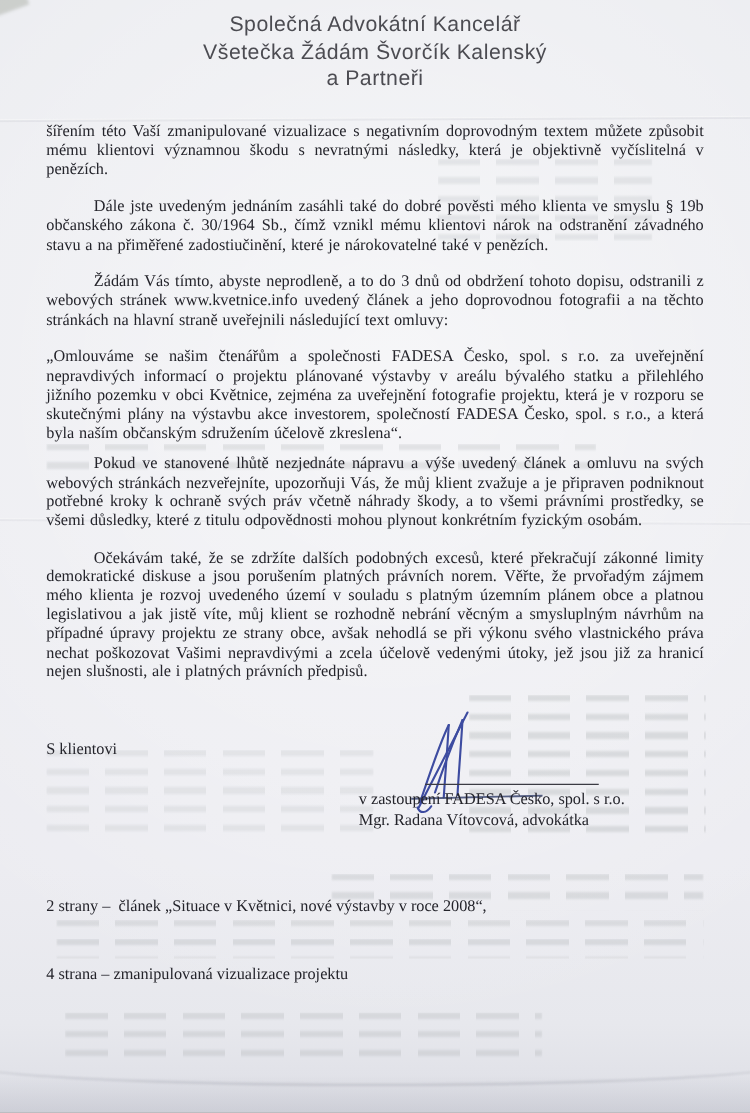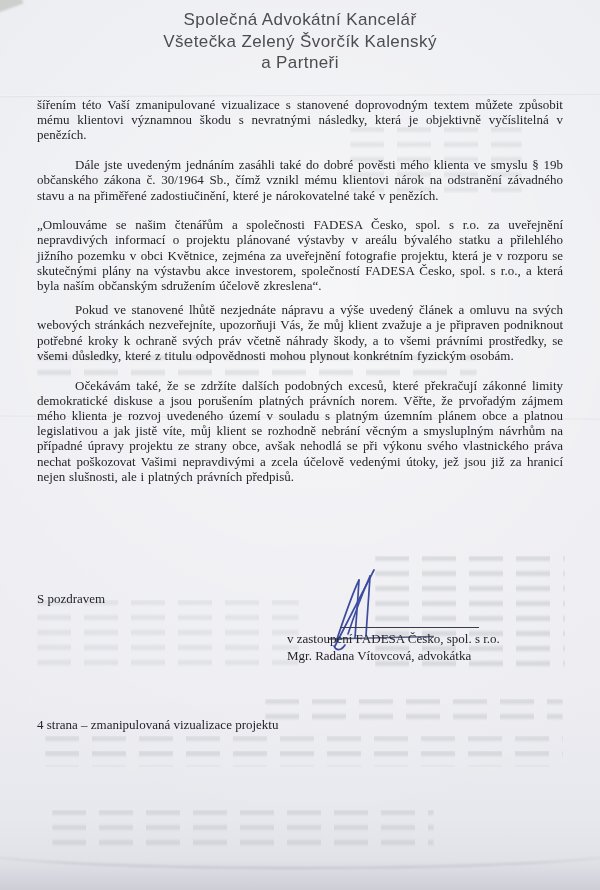--- a/index.html
+++ b/index.html
@@ -110,51 +110,53 @@
   <div class="ghost" style="--a:.18; left:37px;  top:355px; width:440px; height:24px;"></div>
   <div class="ghost" style="--a:.22; left:375px; top:556px; width:190px; height:116px;"></div>
   <div class="ghost" style="--a:.13; left:37px;  top:600px; width:262px; height:74px;"></div>
   <div class="ghost" style="--a:.20; left:265px; top:699px; width:298px; height:30px;"></div>
   <div class="ghost" style="--a:.18; left:45px;  top:736px; width:518px; height:8px;"></div>
   <div class="ghost" style="--a:.20; left:45px;  top:751px; width:518px; height:16px;"></div>
   <div class="ghost" style="--a:.18; left:52px;  top:810px; width:382px; height:40px;"></div>
 
   <div class="letterhead">
     <div>Společná Advokátní Kancelář</div>
-    <div>Všetečka Zelený Švorčík Kalenský</div>
+    <div>Všetečka Žádám Švorčík Kalenský</div>
     <div>a Partneři</div>
   </div>
 
   <div class="letter-body">
-    <p class="para">šířením této Vaší zmanipulované vizualizace s stanovené doprovodným textem můžete způsobit mému klientovi významnou škodu s nevratnými následky, která je objektivně vyčíslitelná v penězích.</p>
+    <p class="para">šířením této Vaší zmanipulované vizualizace s negativním doprovodným textem můžete způsobit mému klientovi významnou škodu s nevratnými následky, která je objektivně vyčíslitelná v penězích.</p>
     <p class="para indent">Dále jste uvedeným jednáním zasáhli také do dobré pověsti mého klienta ve smyslu § 19b občanského zákona č. 30/1964 Sb., čímž vznikl mému klientovi nárok na odstranění závadného stavu a na přiměřené zadostiučinění, které je nárokovatelné také v penězích.</p>
+    <p class="para indent">Žádám Vás tímto, abyste neprodleně, a to do 3 dnů od obdržení tohoto dopisu, odstranili z webových stránek www.kvetnice.info uvedený článek a jeho doprovodnou fotografii a na těchto stránkách na hlavní straně uveřejnili následující text omluvy:</p>
     <p class="para quote-block">„Omlouváme se našim čtenářům a společnosti FADESA Česko, spol. s r.o. za uveřejnění nepravdivých informací o projektu plánované výstavby v areálu bývalého statku a přilehlého jižního pozemku v obci Květnice, zejména za uveřejnění fotografie projektu, která je v rozporu se skutečnými plány na výstavbu akce investorem, společností FADESA Česko, spol. s r.o., a která byla naším občanským sdružením účelově zkreslena“.</p>
     <p class="para indent">Pokud ve stanovené lhůtě nezjednáte nápravu a výše uvedený článek a omluvu na svých webových stránkách nezveřejníte, upozorňuji Vás, že můj klient zvažuje a je připraven podniknout potřebné kroky k ochraně svých práv včetně náhrady škody, a to všemi právními prostředky, se všemi důsledky, které z titulu odpovědnosti mohou plynout konkrétním fyzickým osobám.</p>
     <p class="para indent">Očekávám také, že se zdržíte dalších podobných excesů, které překračují zákonné limity demokratické diskuse a jsou porušením platných právních norem. Věřte, že prvořadým zájmem mého klienta je rozvoj uvedeného území v souladu s platným územním plánem obce a platnou legislativou a jak jistě víte, můj klient se rozhodně nebrání věcným a smysluplným návrhům na případné úpravy projektu ze strany obce, avšak nehodlá se při výkonu svého vlastnického práva nechat poškozovat Vašimi nepravdivými a zcela účelově vedenými útoky, jež jsou již za hranicí nejen slušnosti, ale i platných právních předpisů.</p>
   </div>
 
-  <div class="closing">S pozdravem</div>
+  <div class="closing">S klientovi</div>
 
   <svg class="sig-svg" viewBox="0 0 180 92">
     <g fill="none" stroke="#2e3e99" stroke-width="1.7" stroke-linecap="round" opacity="0.92">
       <path d="M 59 4 L 20 80"></path>
       <path d="M 21 76 C 27 58, 37 28, 44 14"></path>
       <path d="M 44 14 C 43 32, 41 56, 40 72"></path>
       <path d="M 33 68 C 39 50, 48 26, 55 10"></path>
       <path d="M 55 10 C 54 28, 52 52, 51 70"></path>
       <path d="M 19 80 C 21 85, 26 85, 30 79"></path>
     </g>
     <path d="M 14 73 L 119 70.5" fill="none" stroke="#3a4570" stroke-width="1.5" opacity="0.85"></path>
   </svg>
   <div class="sig-line"></div>
   <div class="sig-block">
     <div>v zastoupení FADESA Česko, spol. s r.o.</div>
     <div>Mgr. Radana Vítovcová, advokátka</div>
   </div>
 
   <div class="attachments">
+    <div>2 strany –  článek „Situace v Květnici, nové výstavby v roce 2008“,</div>
     <div>4 strana – zmanipulovaná vizualizace projektu</div>
   </div>
 
   <div class="bottom-hairline"></div>
   <div class="bottom-shade"></div>
 
 </div>
 
 </body></html>

